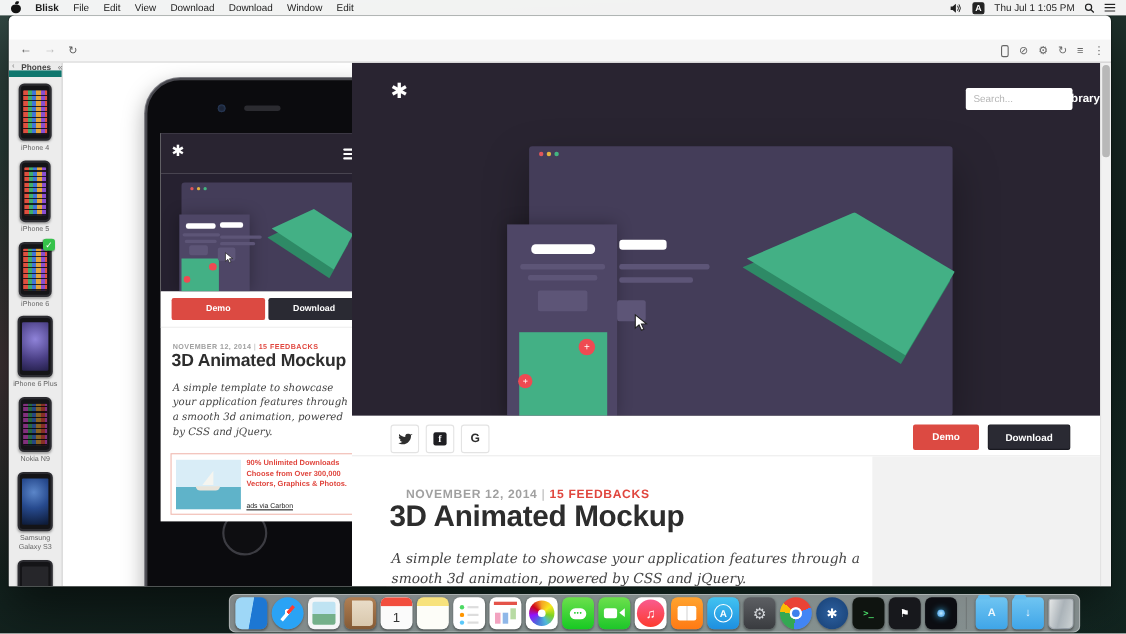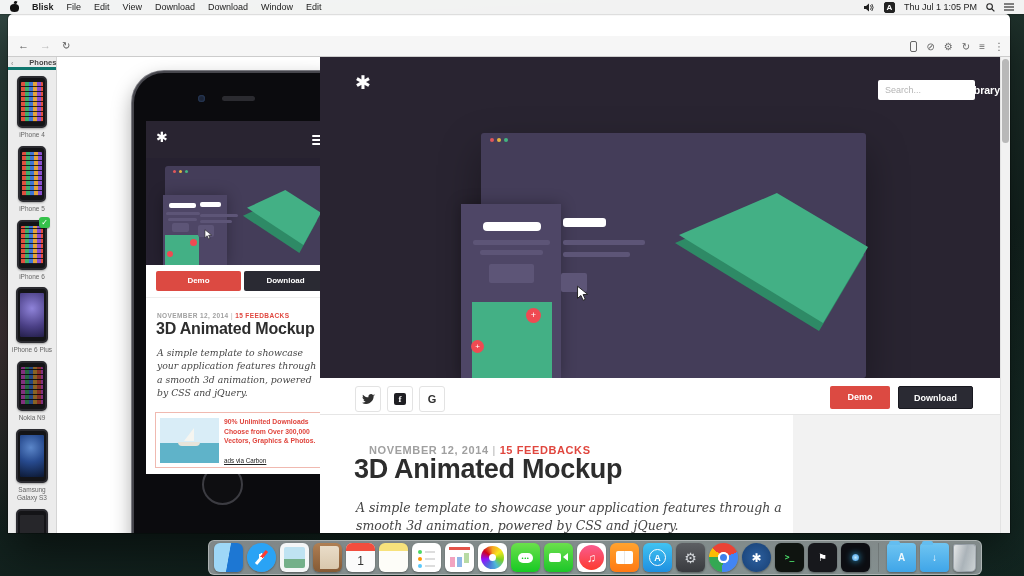--- a/index.html
+++ b/index.html
@@ -49,21 +49,21 @@
   .star{margin-left:auto;color:#9a9a9a;font-size:10px;line-height:10px}
   .ticons{position:absolute;right:6px;top:0;height:21px;display:flex;align-items:center;gap:9px;color:#666;font-size:10px}
   .ticon{line-height:10px}
   .ticon.devices-icon{width:7px;height:11px;border:1px solid #666;border-radius:2px}
 
   
   .content{position:absolute;left:0;top:43px;width:1002px;height:476px;overflow:hidden;background:#fff}
 
   
   .panel{position:absolute;left:0;top:0;width:49px;height:100%;background:#ececec;border-right:1px solid #d5d5d5}
-  .panel-head{height:13px;border-bottom:3px solid #0f766e;display:flex;align-items:flex-end;padding:0 3px;gap:16px;
+  .panel-head{height:13px;border-bottom:6px solid #0f766e;display:flex;align-items:flex-start;padding:0 3px;gap:6px;
     font-size:7.5px;font-weight:bold;color:#444}
   .panel-collapse{margin-left:auto;font-weight:normal;color:#777;font-size:8px}
   .panel-grip{color:#999;font-size:7px}
   .devlist{display:flex;flex-direction:column;align-items:center;padding-top:6px}
   .dev{margin-bottom:7px;text-align:center;width:100%}
   .thumb{margin:0 auto;position:relative;background:#141417;border:2px solid #2c2c31;border-radius:5px;box-shadow:0 1px 2px rgba(0,0,0,.3)}
   .dev:nth-child(1) .thumb{width:30px;height:52px}
   .dev:nth-child(2) .thumb{width:28px;height:56px}
   .dev:nth-child(3) .thumb{width:30px;height:50px}
   .dev:nth-child(4) .thumb{width:32px;height:56px}

